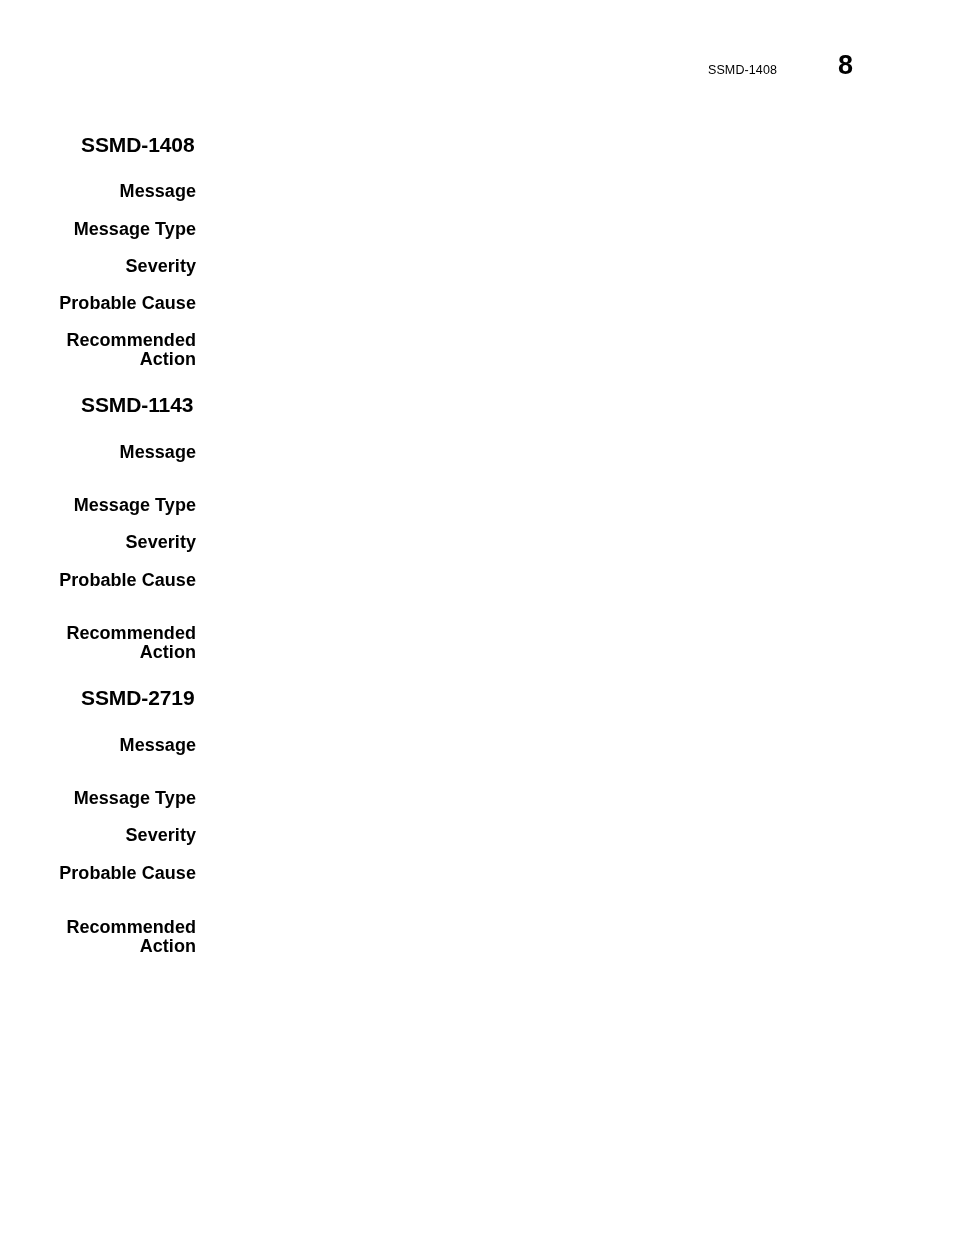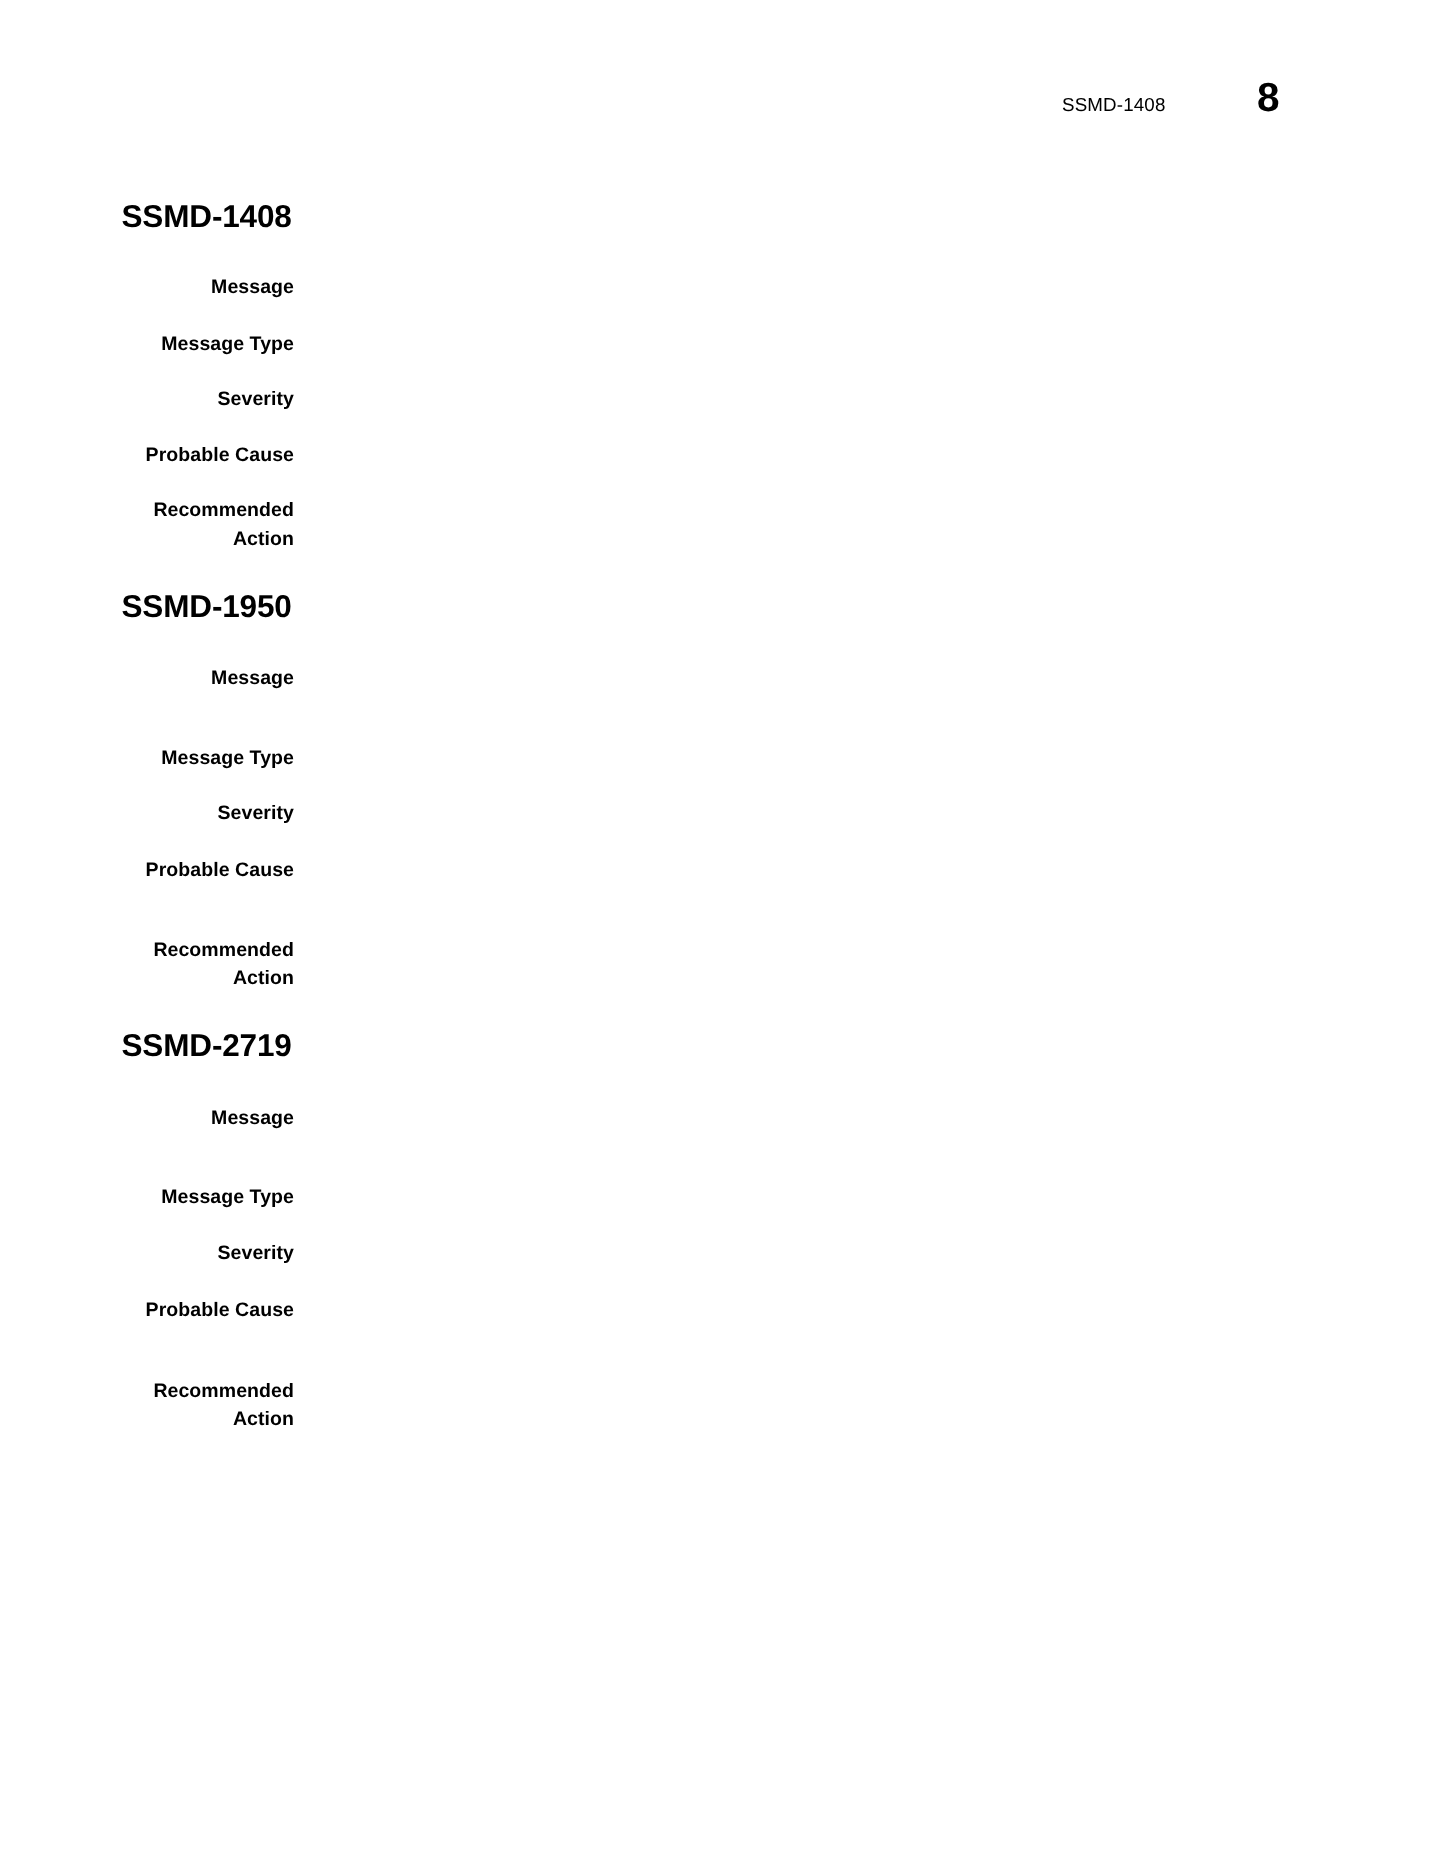--- a/index.html
+++ b/index.html
@@ -81,21 +81,21 @@
     position: absolute;
     left: 0;
     width: 954px;
     display: flex;
     align-items: flex-start;
   }
   .field-label {
     width: 196px;
     flex: 0 0 196px;
     text-align: right;
-    font-size: 13px;
+    font-size: 18px;
     font-weight: 700;
     line-height: 18.5px;
     letter-spacing: 0.05px;
     white-space: pre-line;
   }
   .field-value {
     flex: 1 1 auto;
     padding-left: 18px;
     font-size: 12.5px;
     font-weight: 400;
@@ -133,21 +133,21 @@
           <div class="field-label">Probable Cause</div>
           <div class="field-value"></div>
         </div>
         <div class="field-row" style="top: 198px;">
           <div class="field-label">Recommended
 Action</div>
           <div class="field-value"></div>
         </div>
       </div>
       <div class="section" style="top: 393px;">
-        <div class="section-heading">SSMD-1950</div>
+        <div class="section-heading">SSMD-1143</div>
         <div class="field-row" style="top: 50px;">
           <div class="field-label">Message</div>
           <div class="field-value"></div>
         </div>
         <div class="field-row" style="top: 103px;">
           <div class="field-label">Message Type</div>
           <div class="field-value"></div>
         </div>
         <div class="field-row" style="top: 140px;">
           <div class="field-label">Severity</div>

